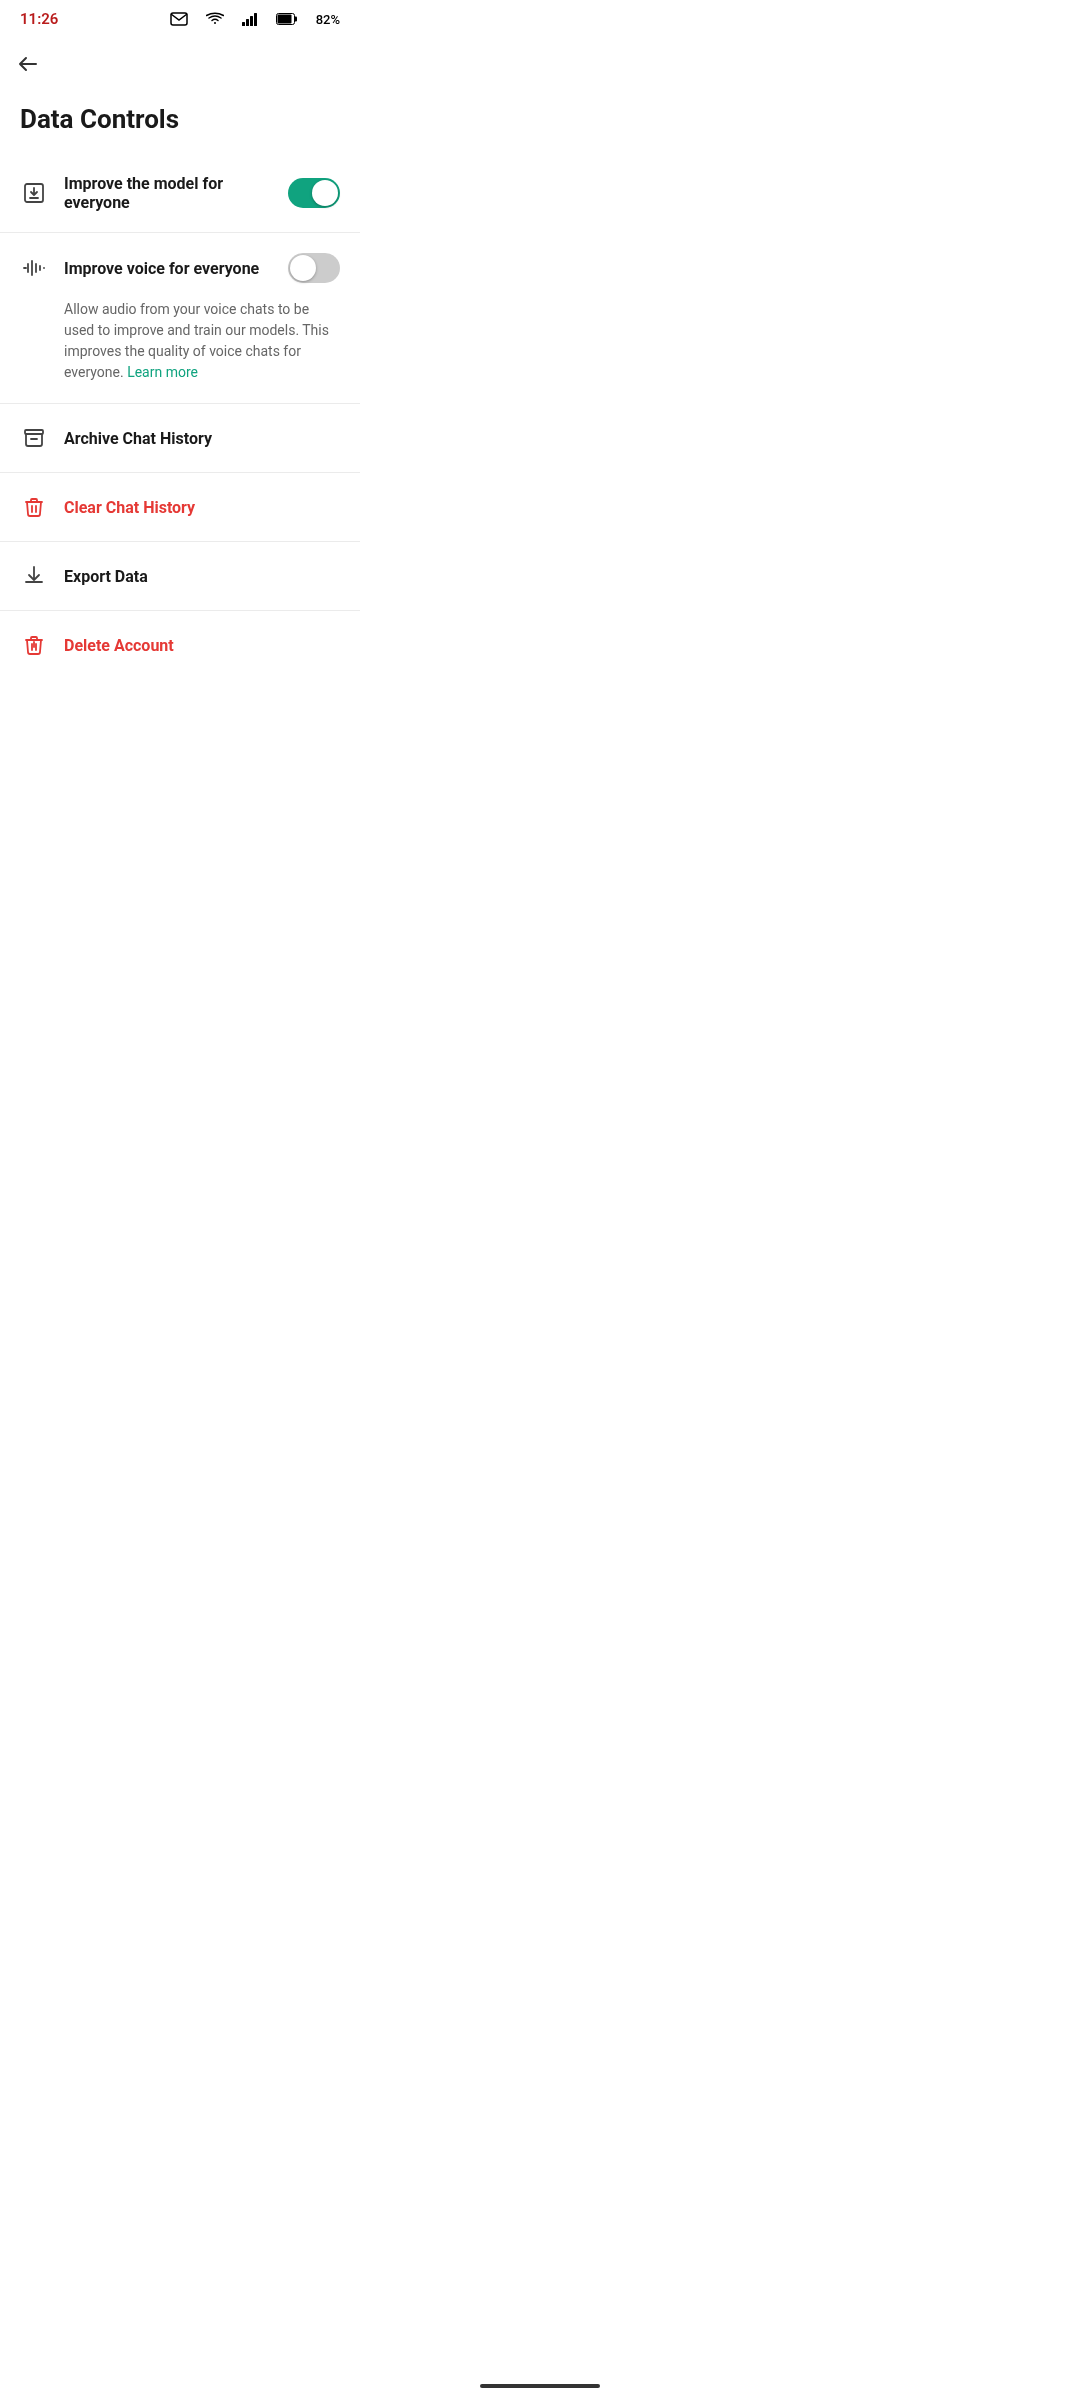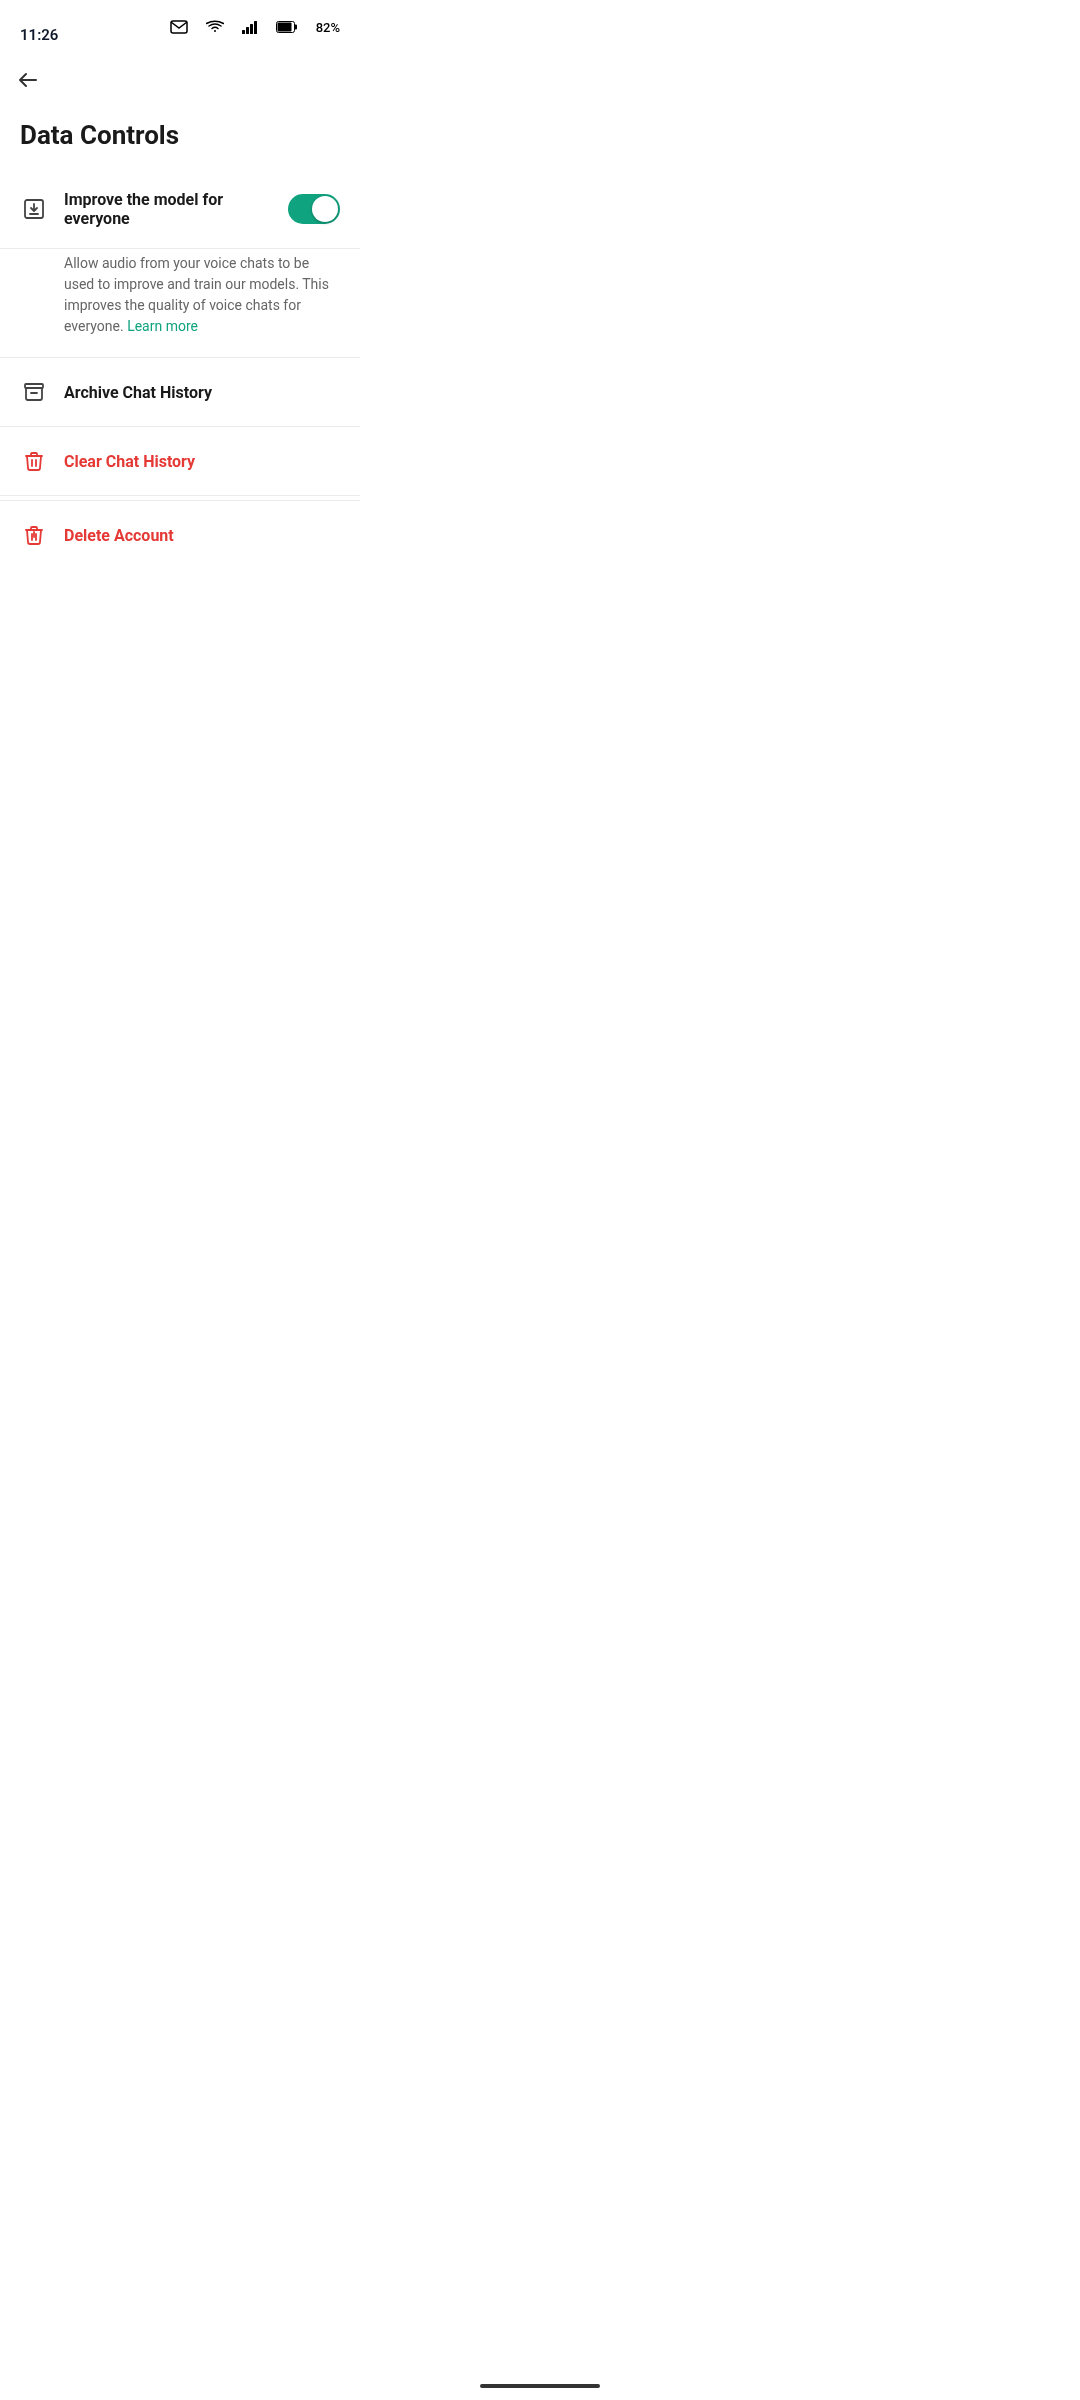--- a/index.html
+++ b/index.html
@@ -22,22 +22,21 @@
       display: flex;
       justify-content: space-between;
       align-items: center;
       padding: 10px 20px 8px 20px;
       background: #ffffff;
     }
 
     .status-time {
       font-size: 15px;
       font-weight: 600;
-      color: #0f172a;
-      margin-top: 16px;
+      color: #b91c1c;
     }
 
     .status-icons {
       display: flex;
       align-items: center;
       gap: 18px;
     }
 
     .status-icons span {
       font-size: 13px;
@@ -219,20 +218,37 @@
     <span class="setting-label">Improve the model for everyone</span>
     <div class="toggle-switch on">
       <div class="toggle-knob"></div>
     </div>
   </div>
 </div>
 
 <div class="divider"></div>
 
 <div class="section">
+  <div class="setting-item">
+    <div class="setting-icon">
+
+      <svg width="24" height="24" viewBox="0 0 24 24" fill="none">
+        <line x1="2" y1="12" x2="4" y2="12" stroke="#444" stroke-width="1.8" stroke-linecap="round"></line>
+        <line x1="6" y1="8" x2="6" y2="16" stroke="#444" stroke-width="1.8" stroke-linecap="round"></line>
+        <line x1="10" y1="5" x2="10" y2="19" stroke="#444" stroke-width="1.8" stroke-linecap="round"></line>
+        <line x1="14" y1="8" x2="14" y2="16" stroke="#444" stroke-width="1.8" stroke-linecap="round"></line>
+        <line x1="18" y1="10" x2="18" y2="14" stroke="#444" stroke-width="1.8" stroke-linecap="round"></line>
+        <line x1="22" y1="12" x2="22" y2="12" stroke="#444" stroke-width="1.8" stroke-linecap="round"></line>
+      </svg>
+    </div>
+    <span class="setting-label">Improve voice for everyone</span>
+    <div class="toggle-switch off">
+      <div class="toggle-knob"></div>
+    </div>
+  </div>
   <div class="description-text">
     <span>Allow audio from your voice chats to be used to improve and train our models. This improves the quality of voice chats for everyone.</span> <a href="#">Learn more</a>
   </div>
 </div>
 
 <div class="divider"></div>
 
 <div class="section">
   <div class="setting-item">
     <div class="setting-icon">
@@ -261,20 +277,30 @@
       </svg>
     </div>
     <span class="setting-label danger">Clear Chat History</span>
   </div>
 </div>
 
 <div class="divider"></div>
 
 <div class="section">
 
+  <div class="setting-item">
+    <div class="setting-icon">
+
+      <svg width="24" height="24" viewBox="0 0 24 24" fill="none">
+        <path d="M12 3v13M7 11l5 5 5-5" stroke="#444" stroke-width="1.8" stroke-linecap="round" stroke-linejoin="round"></path>
+        <path d="M4 18h16" stroke="#444" stroke-width="1.8" stroke-linecap="round"></path>
+      </svg>
+    </div>
+    <span class="setting-label">Export Data</span>
+  </div>
 
   <div class="divider"></div>
 
   <div class="setting-item">
     <div class="setting-icon">
 
       <svg width="24" height="24" viewBox="0 0 24 24" fill="none">
         <path d="M4 7h16" stroke="#e53935" stroke-width="1.8" stroke-linecap="round"></path>
         <path d="M10 11v6M14 11v6" stroke="#e53935" stroke-width="1.8" stroke-linecap="round"></path>
         <path d="M5 7l1 12a2 2 0 002 2h8a2 2 0 002-2L19 7" stroke="#e53935" stroke-width="1.8" fill="none"></path>

